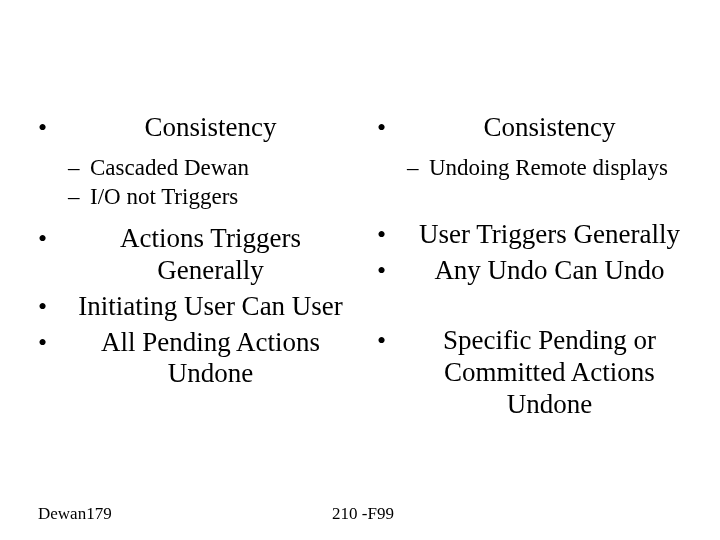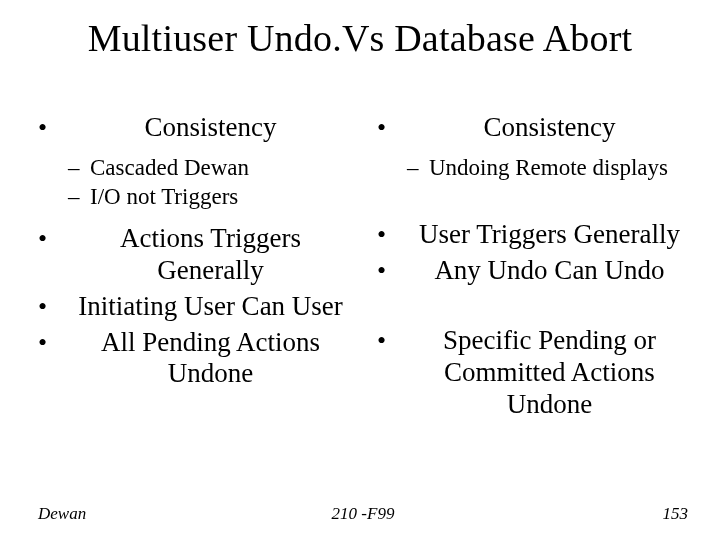--- a/index.html
+++ b/index.html
@@ -76,41 +76,38 @@
     flex: 1;
   }
   .spacer-sm { height: 6px; }
   .spacer-md { height: 10px; }
   .footer {
     position: absolute;
     bottom: 16px;
     left: 38px;
     right: 32px;
     display: flex;
-    justify-content: space-between;
     align-items: flex-end;
     font-size: 17px;
-    font-style: italic;
   }
   .footer .center {
     position: absolute;
     left: 0;
     right: 0;
     text-align: center;
     pointer-events: none;
   }
   .footer .l { position: relative; z-index: 1; }
   .footer .r { position: relative; z-index: 1; }
 </style>
 </head>
 <body>
 
 <div class="slide">
 
-  <div class="title">Multiuser Undo.Vs Database Abort</div>
 
   <div class="columns">
 
     <div class="col">
       <div class="bullet1">
         <span class="dot">•</span>
         <span class="txt">Consistency</span>
       </div>
       <div class="spacer-sm"></div>
       <div class="bullet2">
@@ -161,16 +158,16 @@
         <span class="dot">•</span>
         <span class="txt">Specific Pending or Committed Actions Undone</span>
       </div>
     </div>
 
   </div>
 
   <div class="footer">
     <span class="l">Dewan</span>
     <span class="center">210 -F99</span>
-    <span class="r">153</span>
+    <span class="r">179</span>
   </div>
 
 </div>
 
 </body></html>

